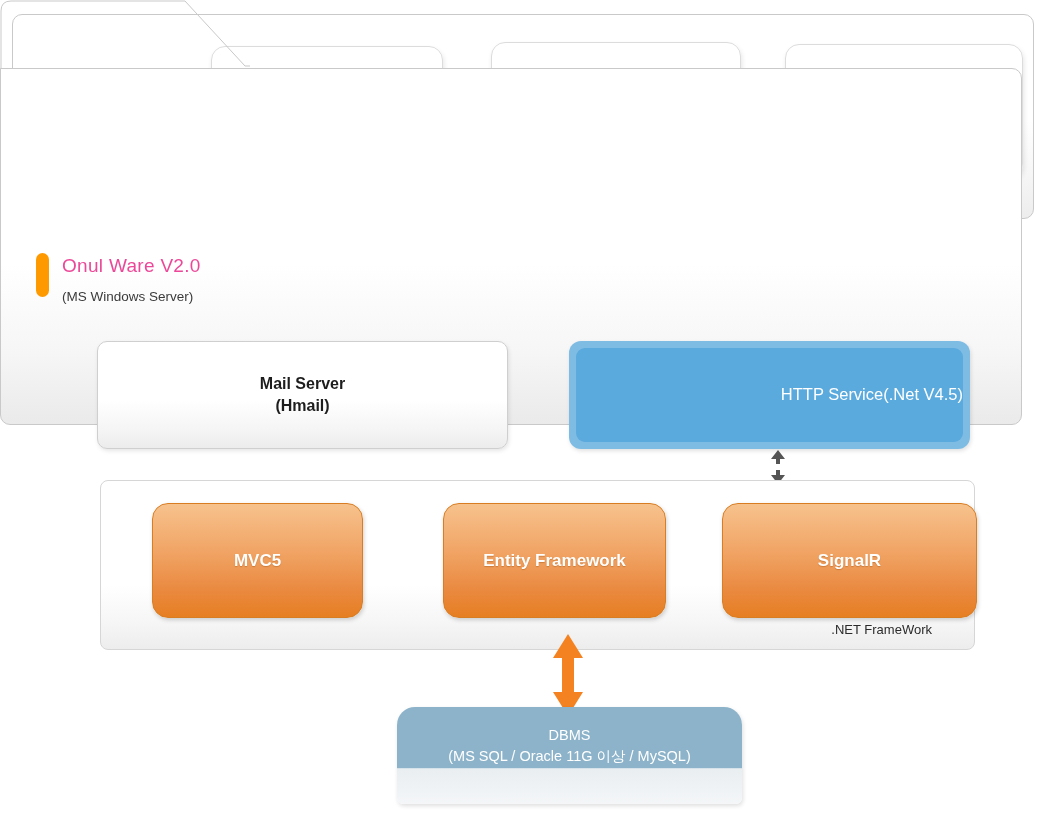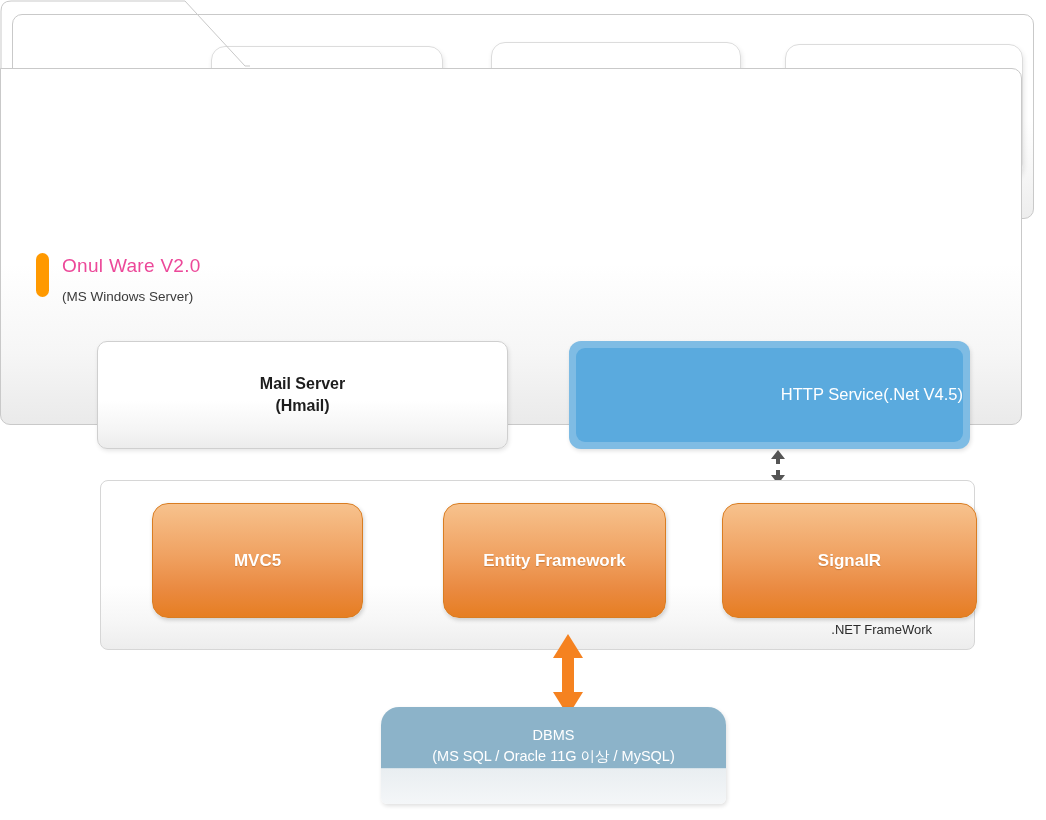--- a/index.html
+++ b/index.html
@@ -149,21 +149,21 @@
     display: flex; align-items: center; justify-content: center;
     color: #ffffff; font-size: 17px; font-weight: bold;
     text-shadow: 0 1px 1px rgba(140,70,10,.35);
   }
   #box-mvc5    { left: 51px;  width: 211px; }
   #box-ef      { left: 342px; width: 223px; }
   #box-signalr { left: 621px; width: 255px; }
 
   
   #box-dbms {
-    position: absolute; left: 381px; top: 707px; width: 345px; height: 97px;
+    position: absolute; left: 397px; top: 707px; width: 345px; height: 97px;
     border-radius: 18px 18px 6px 6px;
     background: linear-gradient(to bottom,
                 #8cb3c9 0%, #8cb3c9 63%, #e9eef1 63.5%, #f4f6f8 100%);
     box-shadow: 1px 2px 4px rgba(0,0,0,0.13);
     overflow: hidden;
   }
   #box-dbms-text {
     position: absolute; left: 0; top: 18px; width: 100%;
     text-align: center; color: #ffffff; font-size: 14.5px; line-height: 1.45;
   }

